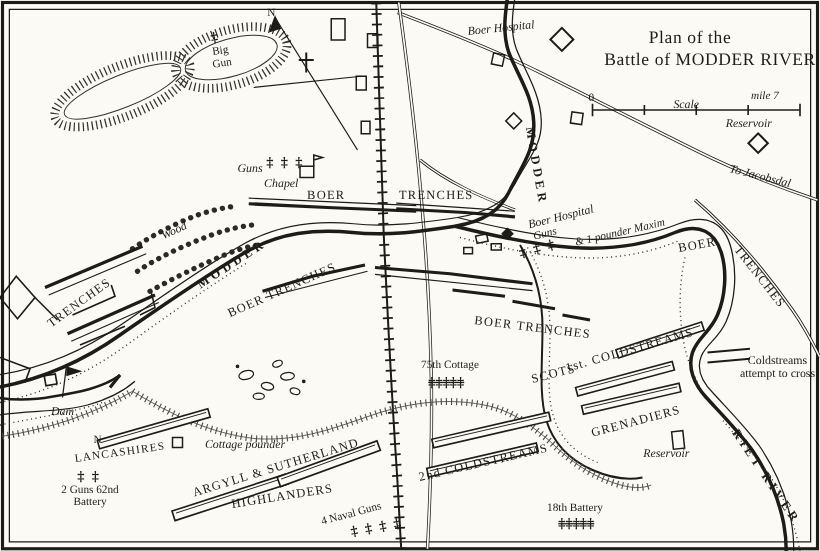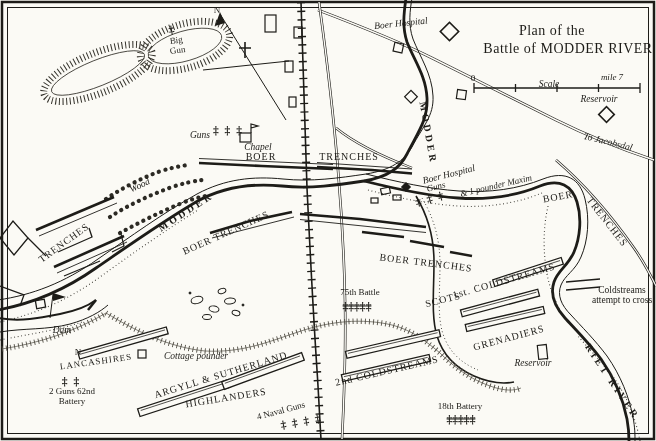--- a/index.html
+++ b/index.html
@@ -216,52 +216,52 @@
 <div class="lbl it wrap" style="left:608px;top:142px;width:56px;transform:translate(-50%,-50%) rotate(14deg);">To Jacobsdal</div>
 <div class="lbl rm" style="left:217px;top:10px;transform:translate(-50%,-50%);">N</div>
 
 <div class="lbl guns" style="left:172px;top:30px;transform:translate(-50%,-50%) rotate(-10deg);">‡</div>
 <div class="lbl rm wrap" style="left:177px;top:46px;width:28px;transform:translate(-50%,-50%) rotate(-8deg);">Big Gun</div>
 
 <div class="lbl it" style="left:401px;top:24px;transform:translate(-50%,-50%) rotate(-6deg);">Boer Hospital</div>
 
 <div class="lbl it" style="left:200px;top:136px;transform:translate(-50%,-50%);">Guns</div>
 <div class="lbl guns" style="left:228px;top:130px;transform:translate(-50%,-50%);">‡ ‡ ‡</div>
-<div class="lbl it" style="left:258px;top:148px;transform:translate(-50%,-50%);text-align:right;">Chapel</div>
+<div class="lbl it" style="left:225px;top:148px;transform:translate(-50%,-50%);text-align:right;">Chapel</div>
 <div class="lbl caps" style="left:261px;top:157px;transform:translate(-50%,-50%);">BOER</div>
 <div class="lbl caps" style="left:349px;top:157px;transform:translate(-50%,-50%);">TRENCHES</div>
 
 <div class="lbl it" style="left:140px;top:186px;transform:translate(-50%,-50%) rotate(-25deg);">Wood</div>
 <div class="lbl river-name" style="left:186px;top:212px;transform:translate(-50%,-50%) rotate(-33deg);">MODDER</div>
 <div class="lbl river-name" style="left:428px;top:133px;transform:translate(-50%,-50%) rotate(80deg);">MODDER</div>
 <div class="lbl caps" style="left:64px;top:243px;transform:translate(-50%,-50%) rotate(-36deg);">TRENCHES</div>
 <div class="lbl caps" style="left:226px;top:233px;transform:translate(-50%,-50%) rotate(-24deg);">BOER TRENCHES</div>
 <div class="lbl caps" style="left:426px;top:263px;transform:translate(-50%,-50%) rotate(7deg);">BOER TRENCHES</div>
 
 <div class="lbl it" style="left:449px;top:175px;transform:translate(-50%,-50%) rotate(-14deg);">Boer Hospital</div>
 <div class="lbl it sm" style="left:436px;top:187px;transform:translate(-50%,-50%) rotate(-14deg);">Guns</div>
 <div class="lbl guns" style="left:430px;top:199px;transform:translate(-50%,-50%) rotate(-15deg);">‡ ‡ ‡</div>
 <div class="lbl it sm" style="left:496px;top:186px;transform:translate(-50%,-50%) rotate(-13deg);">&amp; 1 pounder Maxim</div>
 <div class="lbl caps" style="left:558px;top:197px;transform:translate(-50%,-50%) rotate(-10deg);">BOER</div>
 <div class="lbl caps" style="left:607px;top:222px;transform:translate(-50%,-50%) rotate(52deg);">TRENCHES</div>
 
-<div class="lbl it" style="left:62px;top:331px;transform:translate(-50%,-50%);">Dam</div>
+<div class="lbl it" style="left:50px;top:331px;transform:translate(-50%,-50%);">Dam</div>
 <div class="lbl rm" style="left:78px;top:352px;transform:translate(-50%,-50%);">N</div>
 <div class="lbl caps sm" style="left:96px;top:362px;transform:translate(-50%,-50%) rotate(-8deg);">LANCASHIRES</div>
 <div class="lbl it" style="left:196px;top:357px;transform:translate(-50%,-50%);">Cottage pounder</div>
 
 <div class="lbl guns" style="left:71px;top:381px;transform:translate(-50%,-50%);">‡ ‡</div>
 <div class="lbl rm wrap" style="left:72px;top:397px;width:66px;transform:translate(-50%,-50%);font-family:Liberation Serif, serif;">2 Guns 62nd Battery</div>
 
 <div class="lbl caps" style="left:221px;top:375px;transform:translate(-50%,-50%) rotate(-17deg);">ARGYLL &amp; SUTHERLAND</div>
 <div class="lbl caps" style="left:226px;top:398px;transform:translate(-50%,-50%) rotate(-9deg);">HIGHLANDERS</div>
 <div class="lbl rm" style="left:281px;top:411px;transform:translate(-50%,-50%) rotate(-15deg);">4 Naval Guns</div>
 <div class="lbl guns" style="left:301px;top:422px;transform:translate(-50%,-50%) rotate(-10deg);">‡ ‡ ‡ ‡</div>
 
-<div class="lbl rm" style="left:360px;top:292px;transform:translate(-50%,-50%);">75th Battle</div>
+<div class="lbl rm" style="left:360px;top:292px;transform:translate(-50%,-50%);">75th Cottage</div>
 <div class="lbl guns rail" style="left:357px;top:306px;transform:translate(-50%,-50%);">‡‡‡‡‡</div>
 <div class="lbl rm" style="left:460px;top:406px;transform:translate(-50%,-50%);">18th Battery</div>
 <div class="lbl guns rail" style="left:461px;top:419px;transform:translate(-50%,-50%);">‡‡‡‡‡</div>
 
 <div class="lbl caps" style="left:387px;top:371px;transform:translate(-50%,-50%) rotate(-13deg);">2nd COLDSTREAMS</div>
 <div class="lbl caps" style="left:504px;top:281px;transform:translate(-50%,-50%) rotate(-16deg);">1st. COLDSTREAMS</div>
 <div class="lbl caps" style="left:443px;top:300px;transform:translate(-50%,-50%) rotate(-14deg);">SCOTS</div>
 <div class="lbl caps" style="left:509px;top:338px;transform:translate(-50%,-50%) rotate(-15deg);">GRENADIERS</div>
 
 <div class="lbl rm wrap" style="left:622px;top:295px;width:78px;font-size:9.5px;transform:translate(-50%,-50%);">Coldstreams attempt to cross</div>

